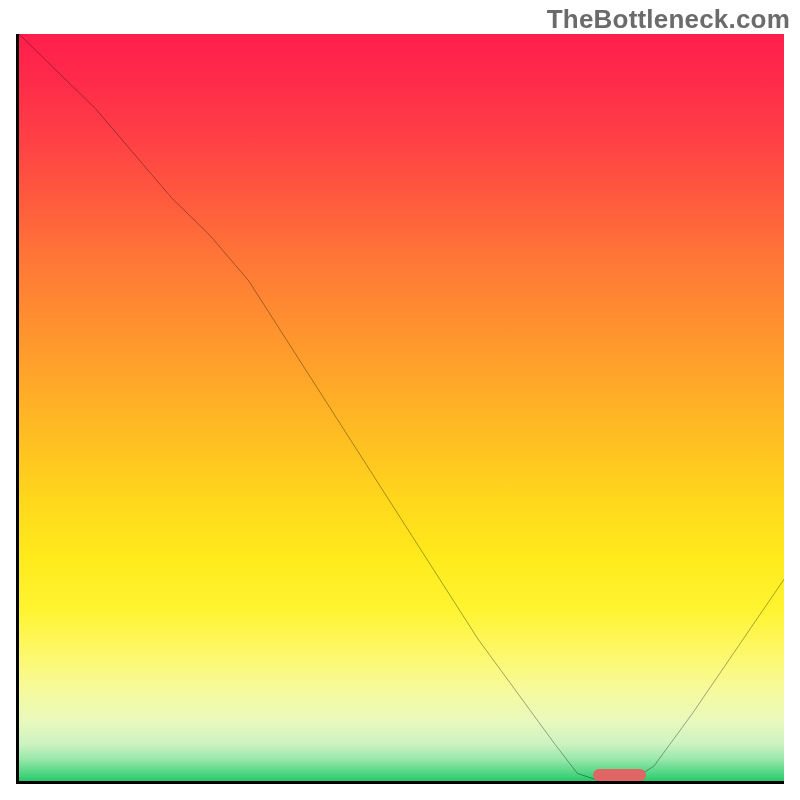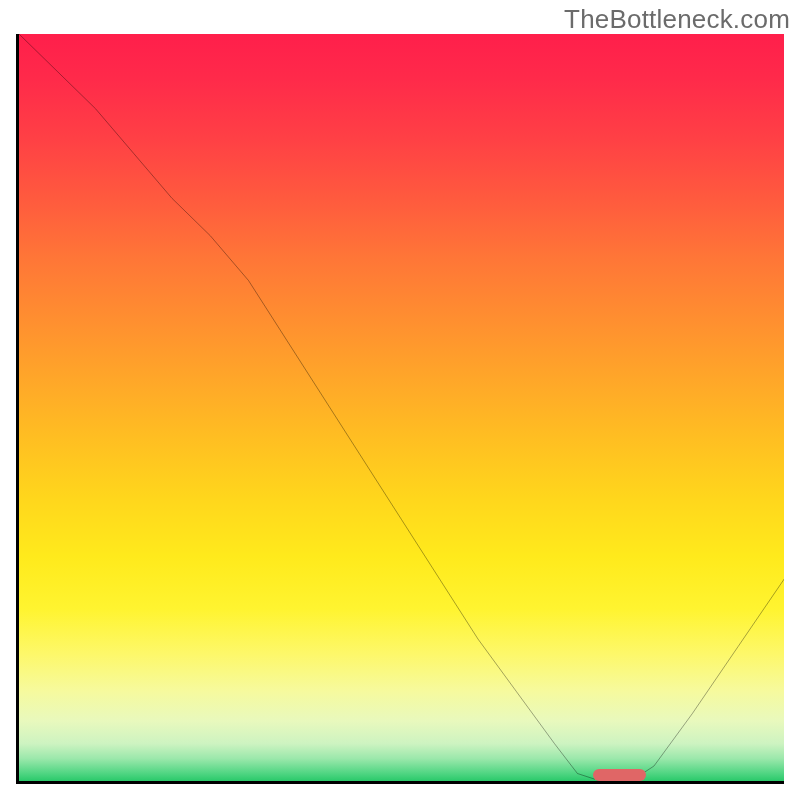--- a/index.html
+++ b/index.html
@@ -14,21 +14,21 @@
   .outer {
     position: relative;
     width: 800px;
     height: 800px;
   }
   .watermark {
     position: absolute;
     top: 4px;
     right: 10px;
     font-size: 26px;
-    font-weight: 400;
+    font-weight: 700;
     color: #6b6b6b;
     z-index: 50;
     font-family: Arial, sans-serif;
     letter-spacing: 0.2px;
   }
   .plot-frame {
     position: absolute;
     left: 16px;
     top: 34px;
     width: 768px;

